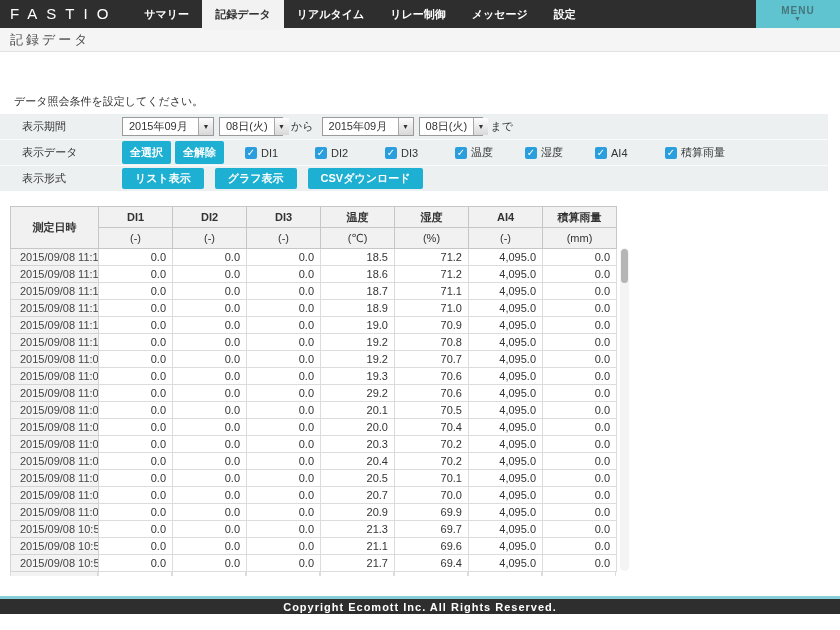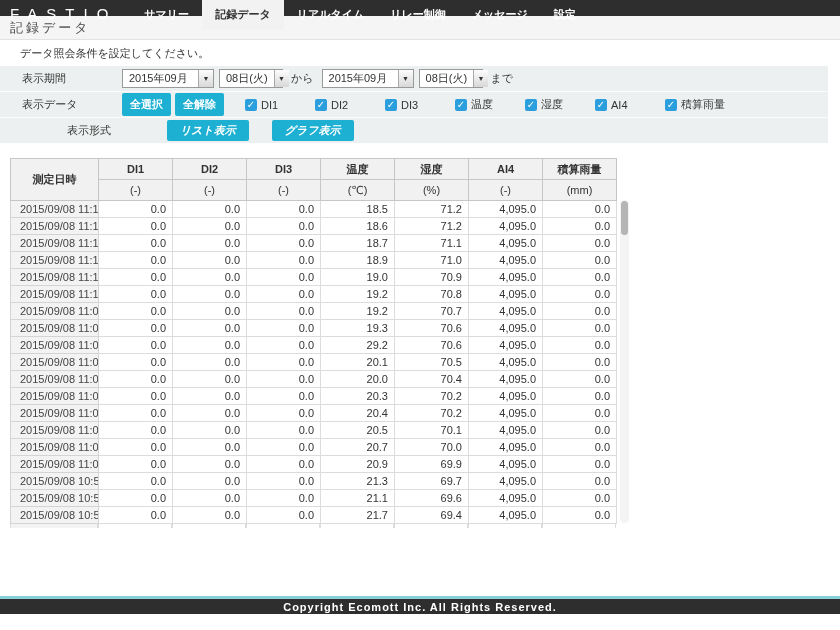--- a/index.html
+++ b/index.html
@@ -6,21 +6,21 @@
   html,body { width: 840px; height: 630px; overflow: hidden; }
   body {
     position: relative;
     font-family: "Liberation Sans", "DejaVu Sans", sans-serif;
     background: #ffffff;
     color: #333;
   }
 
   
   .nav {
-    height: 16px; background: #2e2e2e;
+    height: 28px; background: #2e2e2e;
     display: flex; align-items: stretch; position: relative;
   }
   .logo {
     color: #fff; font-size: 15px; letter-spacing: 9px;
     padding: 0 14px 0 10px; line-height: 28px; white-space: nowrap;
   }
   .nav-items { display: flex; align-items: stretch; }
   .nav-item {
     color: #fff; font-size: 11px; font-weight: bold;
     padding: 0 13px; line-height: 28px; cursor: pointer; white-space: nowrap;
@@ -36,32 +36,32 @@
 
   
   .title-bar {
     height: 24px; background: #f5f5f5; border-bottom: 1px solid #e2e2e2;
     line-height: 23px; padding-left: 10px;
     font-size: 13px; color: #4a4a4a; letter-spacing: 3px;
   }
 
   
   .instruction {
-    height: 26px; line-height: 26px; padding-left: 20px;
-    font-size: 11px; color: #333; background: #fff;
+    height: 26px; line-height: 26px; padding-left: 14px;
+    font-size: 11px; color: #333; background: #fff; margin-top: 36px;
   }
 
   
   .filter-panel { background: #edf0f0; margin-right: 12px; }
   .filter-row {
     height: 26px; display: flex; align-items: center;
     border-bottom: 1px solid #fafbfb;
     gap: 44px;
   }
-  .filter-row:last-child { border-bottom: none; height: 25px; padding-left: 45px; }
+  .filter-row:last-child { border-bottom: none; height: 25px; }
   .filter-label { width: 56px; margin-left: 22px; font-size: 11px; color: #333; flex: none; }
   .filter-controls { display: flex; align-items: center; margin-left: 0; }
 
   .select {
     display: inline-flex; align-items: center; height: 19px;
     background: #fff; border: 1px solid #9a9a9a; cursor: pointer; margin-right: 5px;
   }
   .select .sel-text { font-size: 11px; padding: 0 6px; white-space: nowrap; }
   .select.month { width: 92px; } .select.day { width: 64px; }
   .select .sel-text { flex: 1; }
@@ -73,21 +73,21 @@
     font-size: 7px; color: #333;
   }
   .conj { font-size: 11px; margin: 0 8px 0 3px; }
 
   .btn {
     background: #1db0d2; color: #fff; border: none; border-radius: 2px;
     font-size: 11px; font-weight: bold; cursor: pointer;
     padding: 4px 8px; margin-right: 4px;
     font-family: "Liberation Sans", sans-serif;
   }
-  .btn.wide { padding: 3px 13px; margin-right: 23px; font-style: italic; }
+  .btn.wide { padding: 3px 13px; margin-right: 11px; }
 
   .checkbox-group { display: flex; align-items: center; margin-left: 17px; }
   .cb-item { display: flex; align-items: center; width: 70px; }
   .cb-item:last-child { width: auto; }
   .cb-box {
     width: 12px; height: 12px; background: #2b9fdd; border-radius: 2px;
     color: #fff; font-size: 10px; line-height: 12px; text-align: center;
     margin-right: 4px; cursor: pointer; flex: none;
   }
   .cb-label { font-size: 11px; }
@@ -136,20 +136,24 @@
 <div class="nav">
   <div class="logo">FASTIO</div>
   <div class="nav-items" id="nav-items">
       <div class="nav-item">サマリー</div>
       <div class="nav-item active">記録データ</div>
       <div class="nav-item">リアルタイム</div>
       <div class="nav-item">リレー制御</div>
       <div class="nav-item">メッセージ</div>
       <div class="nav-item">設定</div>
     </div>
+  <div class="menu-btn">
+    <span class="menu-label">MENU</span>
+    <span class="menu-caret">▼</span>
+  </div>
 </div>
 
 <div class="title-bar">記録データ</div>
 
 <div class="instruction">データ照会条件を設定してください。</div>
 
 <div class="filter-panel">
 
   <div class="filter-row">
     <span class="filter-label">表示期間</span>
@@ -211,20 +215,21 @@
           </span>
         </span>
     </span>
   </div>
 
   <div class="filter-row">
     <span class="filter-label">表示形式</span>
     <span class="filter-controls" id="format-buttons">
         <button class="btn wide">リスト表示</button>
         <button class="btn wide">グラフ表示</button>
+        <button class="btn wide">CSVダウンロード</button>
       </span>
   </div>
 
 </div>
 
 <div class="table-wrap">
   <table>
     <colgroup id="table-cols">
         <col style="width: 88px;">
         <col style="width: 74px;">

